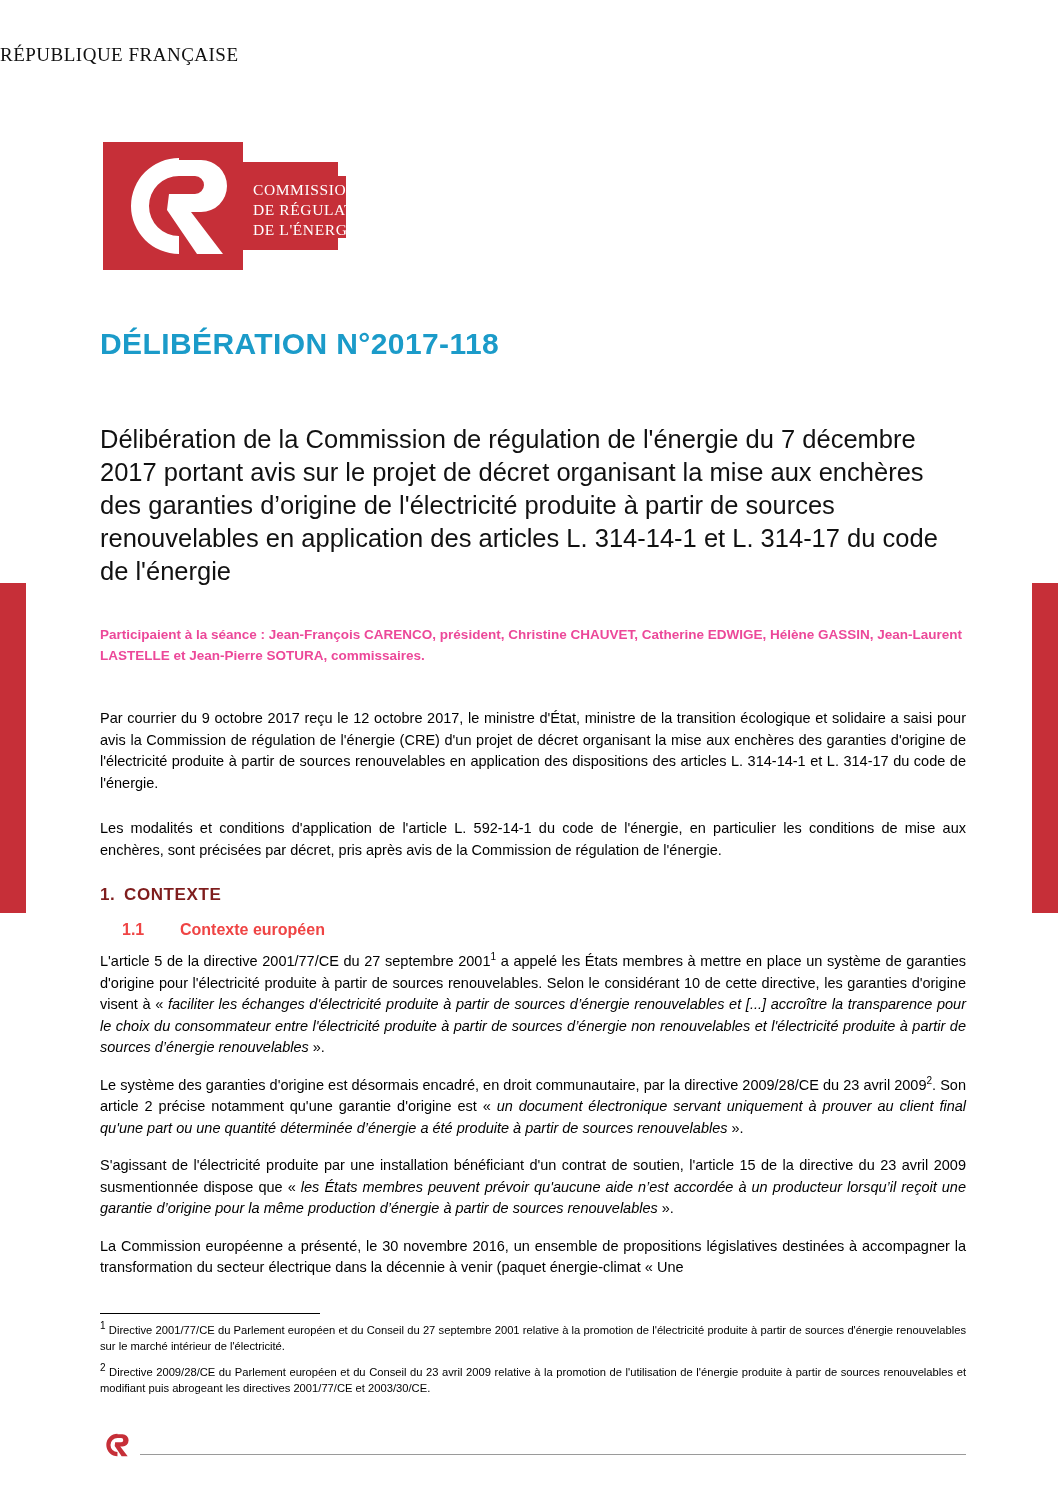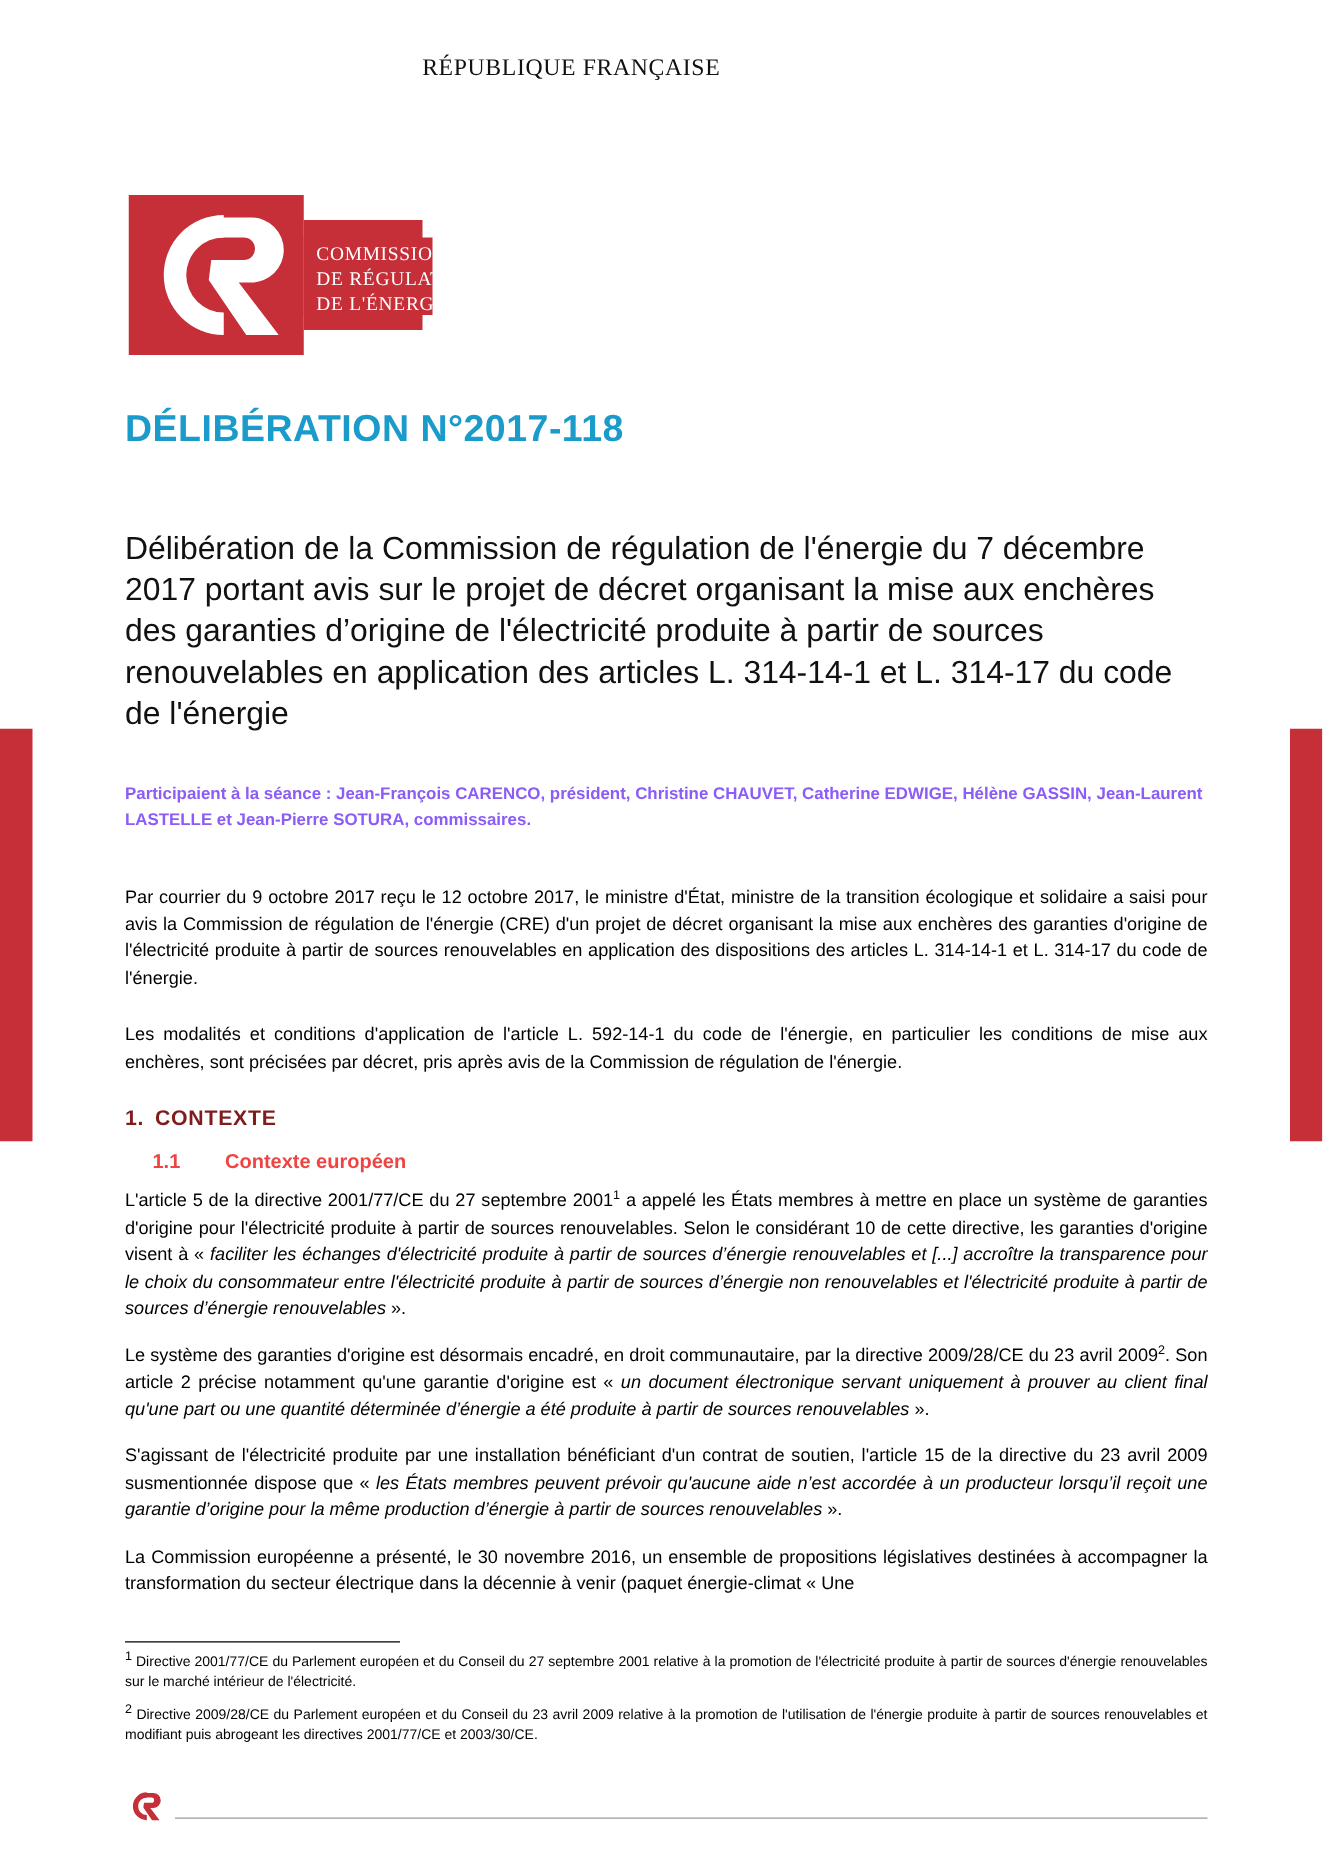--- a/index.html
+++ b/index.html
@@ -29,32 +29,32 @@
   }
   .side-bar.left  { left: 0; }
   .side-bar.right { right: 0; }
 
   
   .rf-header {
     position: absolute;
     top: 44px;
     left: 0;
     width: 914px;
-    text-align: center;
+    text-align: left;
     font-family: "Liberation Serif", serif;
     font-size: 19px;
     letter-spacing: 0.5px;
     font-variant: small-caps;
     color: #111111;
   }
 
   
   .logo {
     position: absolute;
-    top: 156px;
+    top: 142px;
     left: 103px;
     width: 243px;
     height: 128px;
   }
   .logo-block-main {
     position: absolute;
     left: 0; top: 0;
     width: 140px; height: 128px;
     background: #c62f38;
   }
@@ -115,21 +115,21 @@
 
   
   .attendees {
     position: absolute;
     top: 624px;
     left: 100px;
     width: 865px;
     font-size: 13.5px;
     line-height: 21px;
     font-weight: bold;
-    color: #8b5cf6;
+    color: #ec4899;
   }
 
   
   .content {
     position: absolute;
     top: 708px;
     left: 100px;
     width: 866px;
   }
   .content p {

